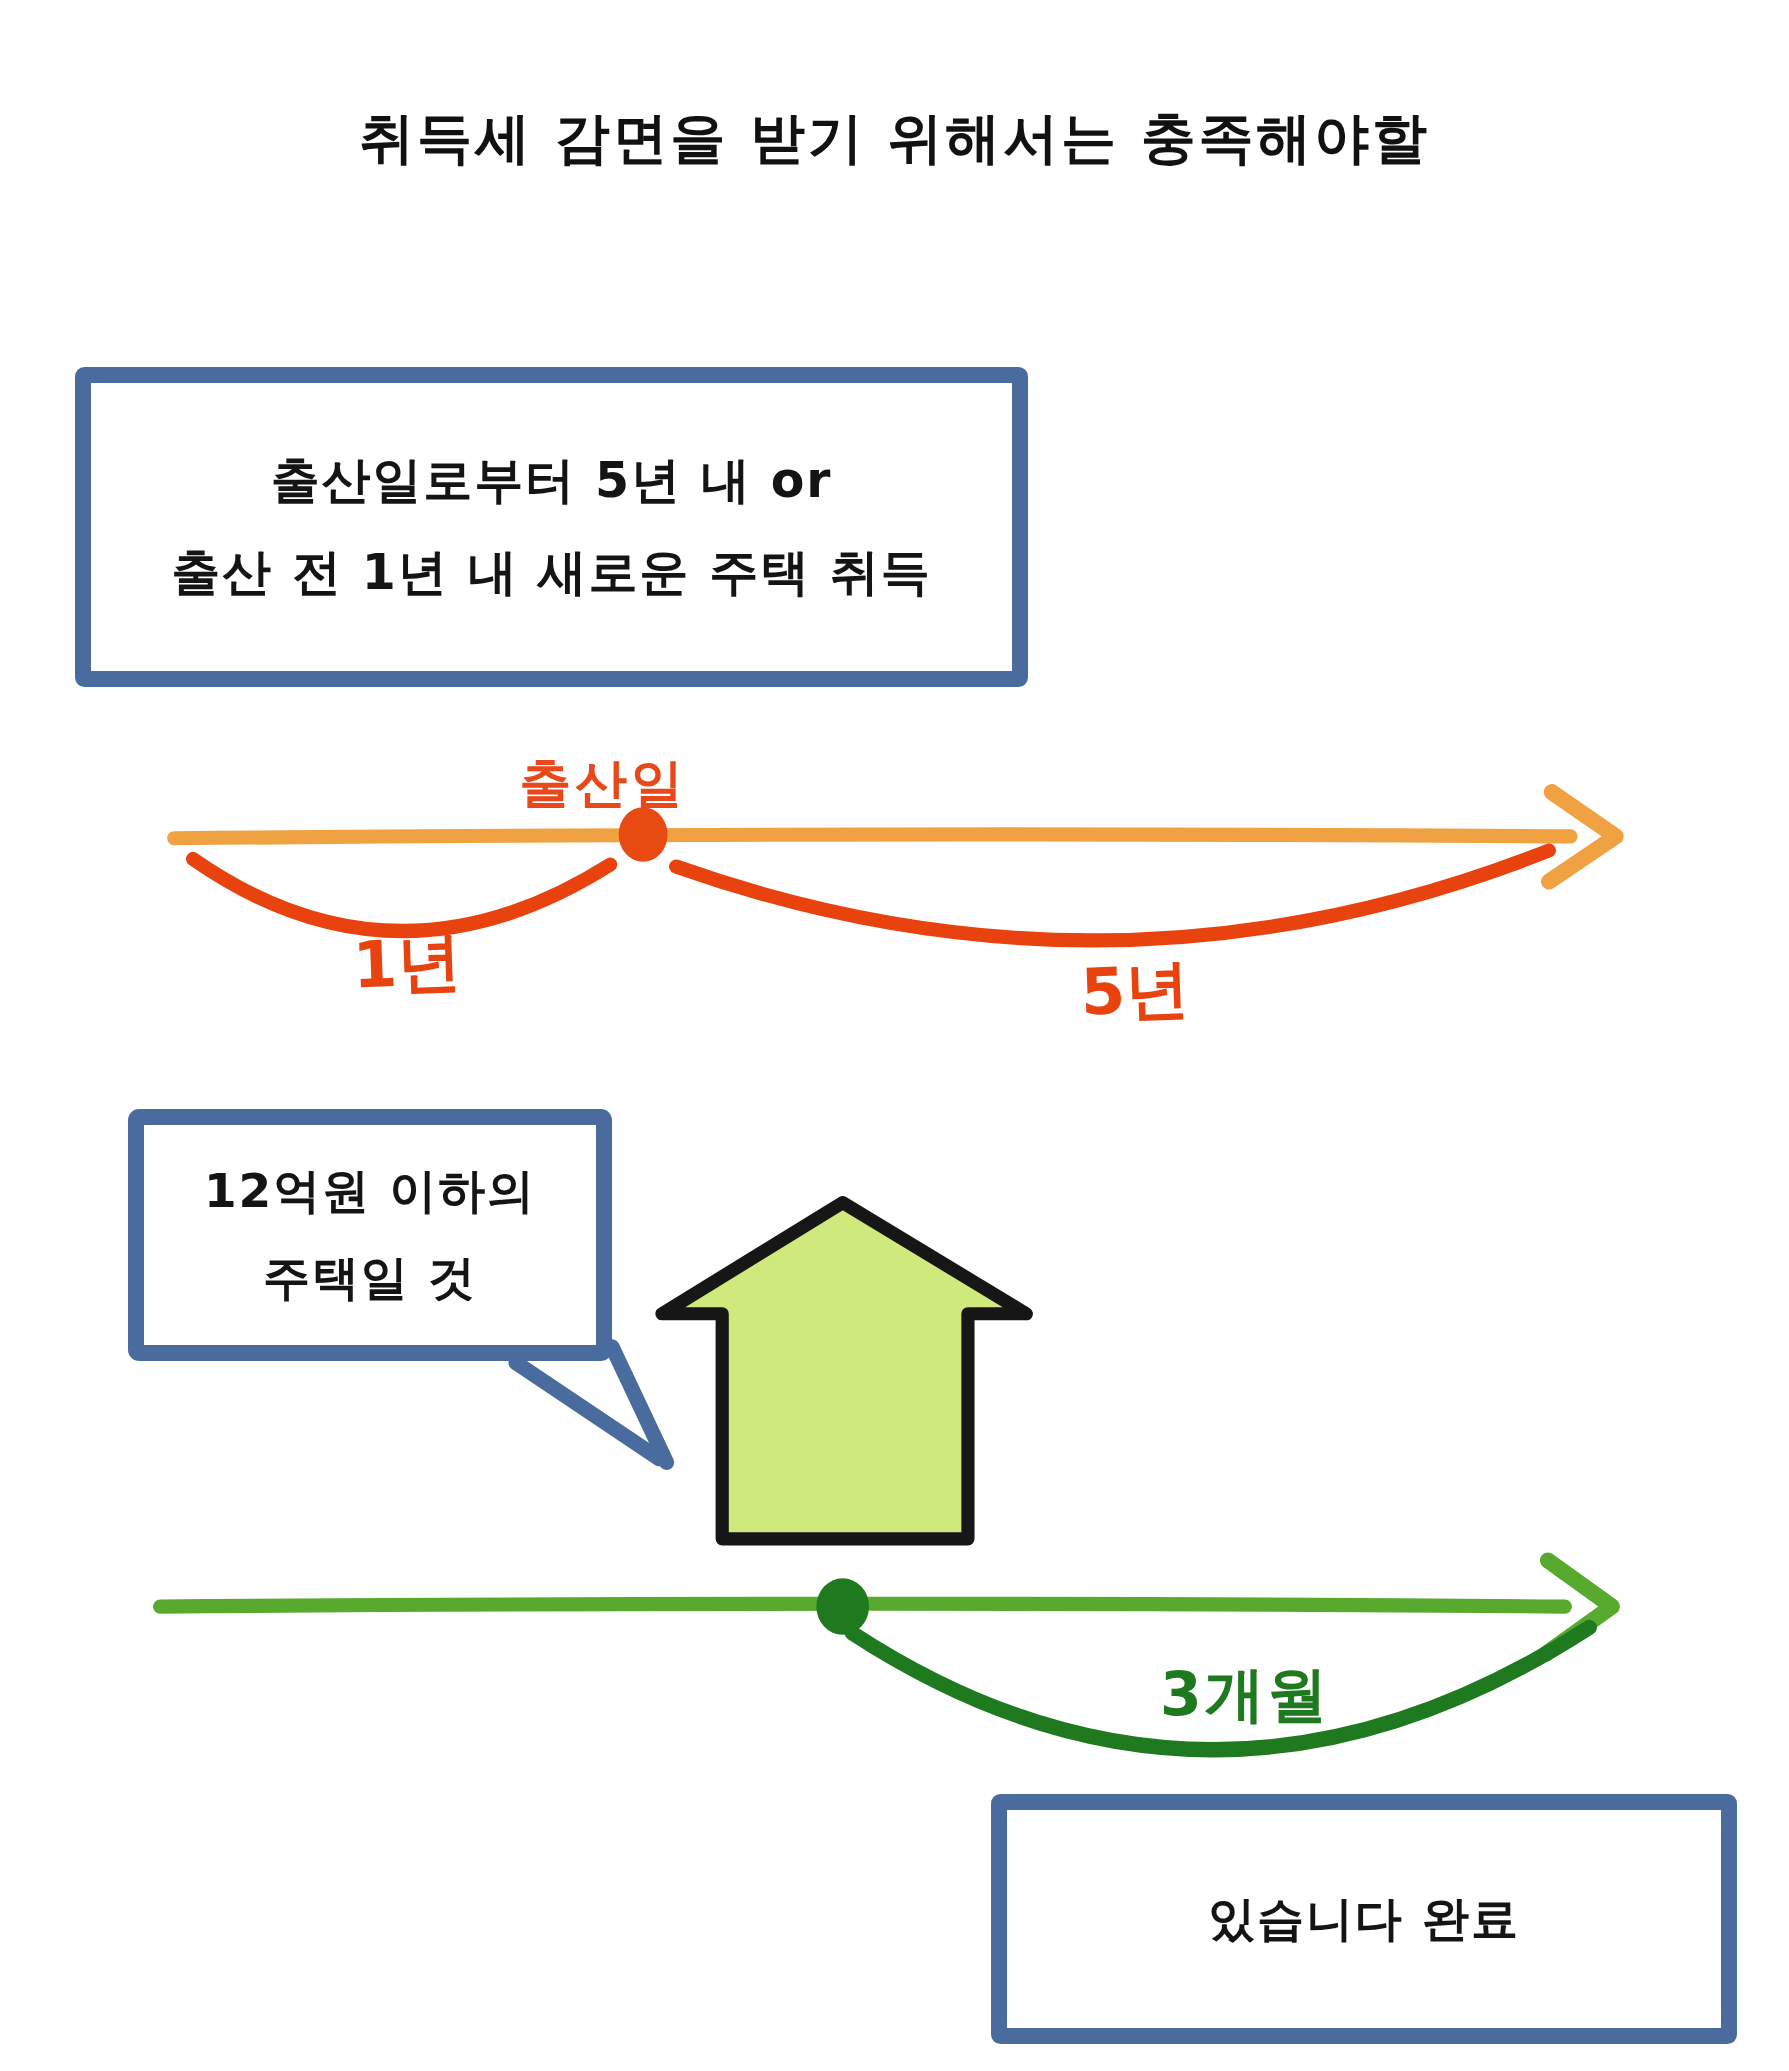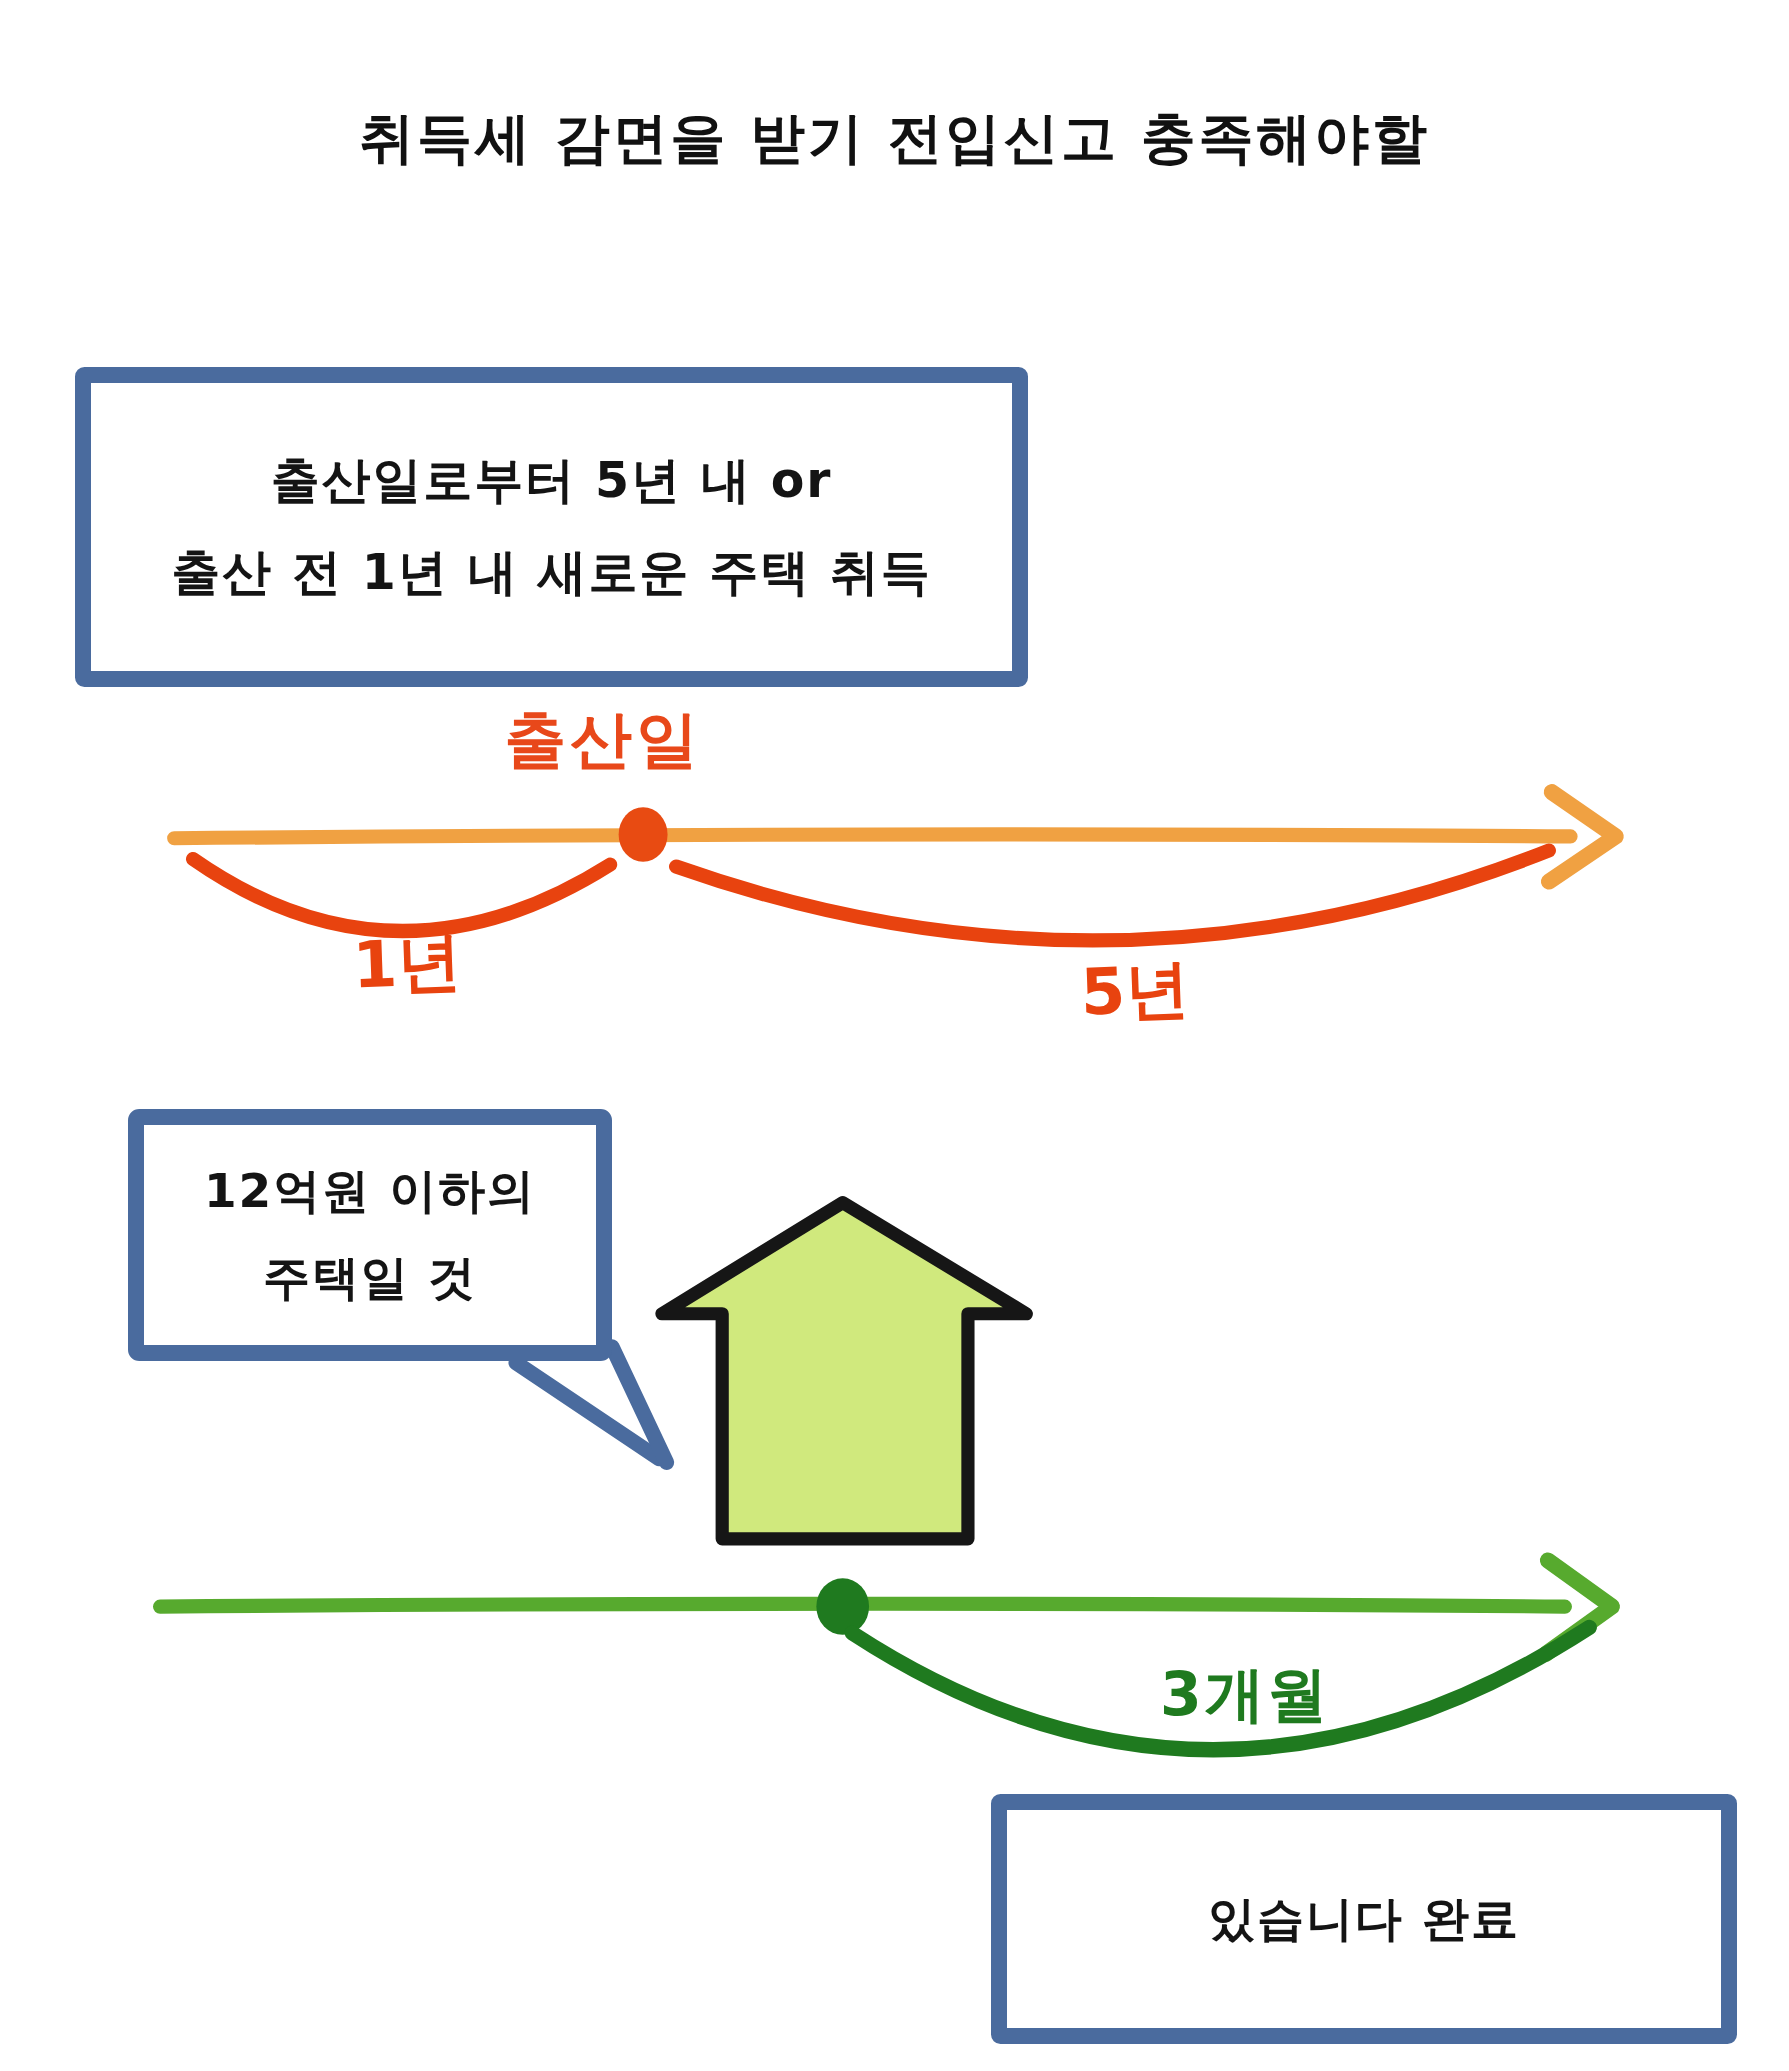--- a/index.html
+++ b/index.html
@@ -62,28 +62,28 @@
 
     <path d="M895 1277 L 1090 1395 L 1028 1395 L 1028 1634 L 767 1634 L 767 1395 L 703 1395 Z" fill="#d0e97d" stroke="#161616" stroke-width="14" stroke-linejoin="round"></path>
 
     <path d="M170 1706 Q 950 1700 1662 1706" fill="none" stroke="#57aa2e" stroke-width="15" stroke-linecap="round"></path>
     <polyline points="1644,1657 1712,1706 1642,1756" fill="none" stroke="#57aa2e" stroke-width="17" stroke-linecap="round" stroke-linejoin="round"></polyline>
     <ellipse cx="895" cy="1706" rx="28" ry="30" fill="#1f7a1f"></ellipse>
 
     <path d="M905 1734 Q 1290 1985 1688 1728" fill="none" stroke="#1f7a1f" stroke-width="16" stroke-linecap="round"></path>
   </svg>
 
-  <div class="abs title-line" style="top:102px;">취득세 감면을 받기 전입신고 충족해야할</div>
+  <div class="abs title-line" style="top:102px;">취득세 감면을 받기 위해서는 충족해야할</div>
 
   <div class="abs req-box" style="left:75px;top:367px;width:953px;height:320px;">
     <div class="req-line">출산일로부터 5년 내 or</div>
     <div class="req-line">출산 전 1년 내 새로운 주택 취득</div>
   </div>
 
-  <div class="abs lbl-orange" style="left:603px;top:740px;transform:translate(-50%,-50%);font-size:62px;letter-spacing:3.8px;">출산일</div>
+  <div class="abs lbl-orange" style="left:603px;top:784px;transform:translate(-50%,-50%);font-size:52px;letter-spacing:3.8px;">출산일</div>
   <div class="abs lbl-red" style="left:407px;top:964px;transform:translate(-50%,-50%) rotate(-2deg);font-size:64px;">1년</div>
   <div class="abs lbl-red" style="left:1135px;top:991px;transform:translate(-50%,-50%) rotate(-2deg);font-size:64px;">5년</div>
 
   <div class="abs bubble" style="left:128px;top:1109px;width:484px;height:252px;">
     <div class="req-line" style="font-size:47px;">12억원 이하의</div>
     <div class="req-line" style="font-size:47px;">주택일 것</div>
   </div>
 
   <div class="abs lbl-green" style="left:1245px;top:1695px;transform:translate(-50%,-50%);font-size:60px;letter-spacing:2.8px;">3개월</div>
 

